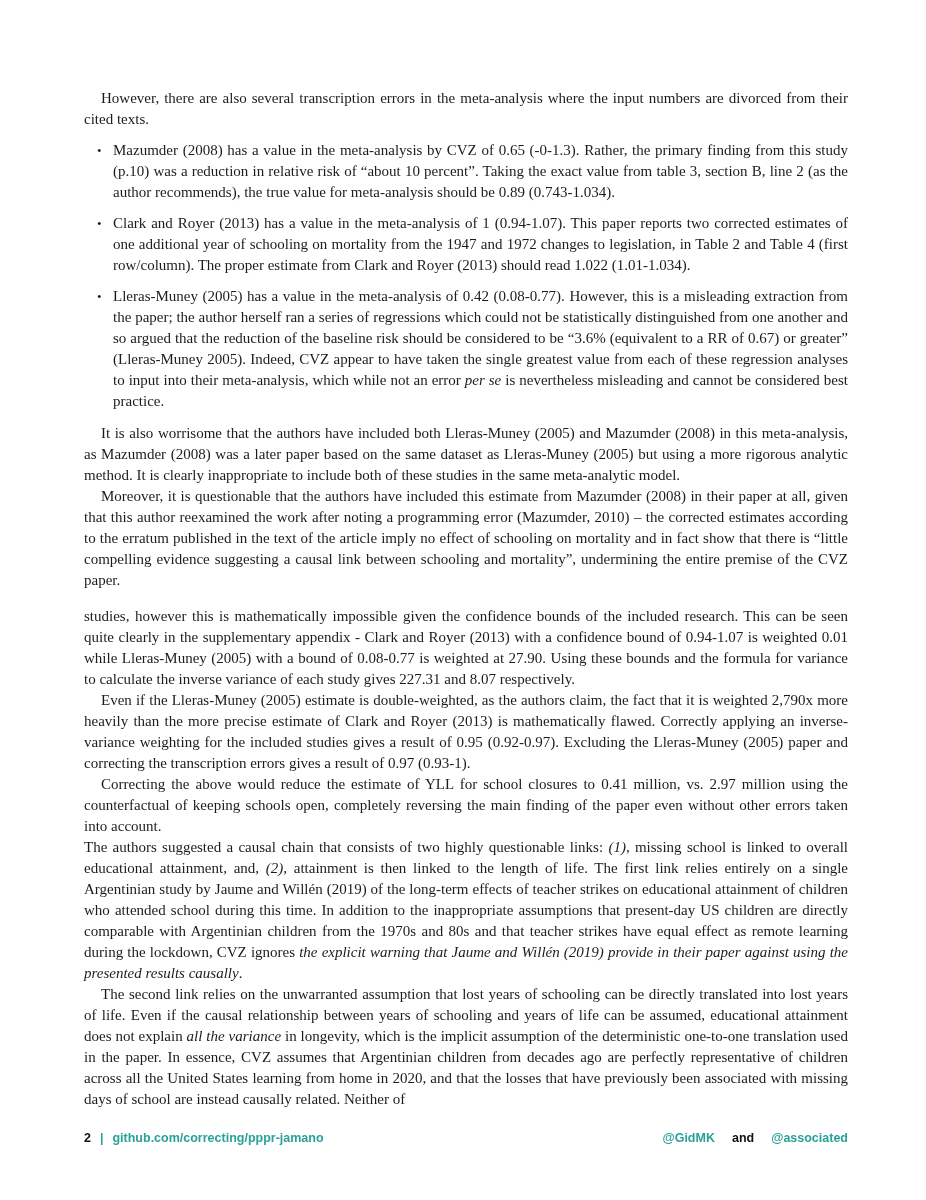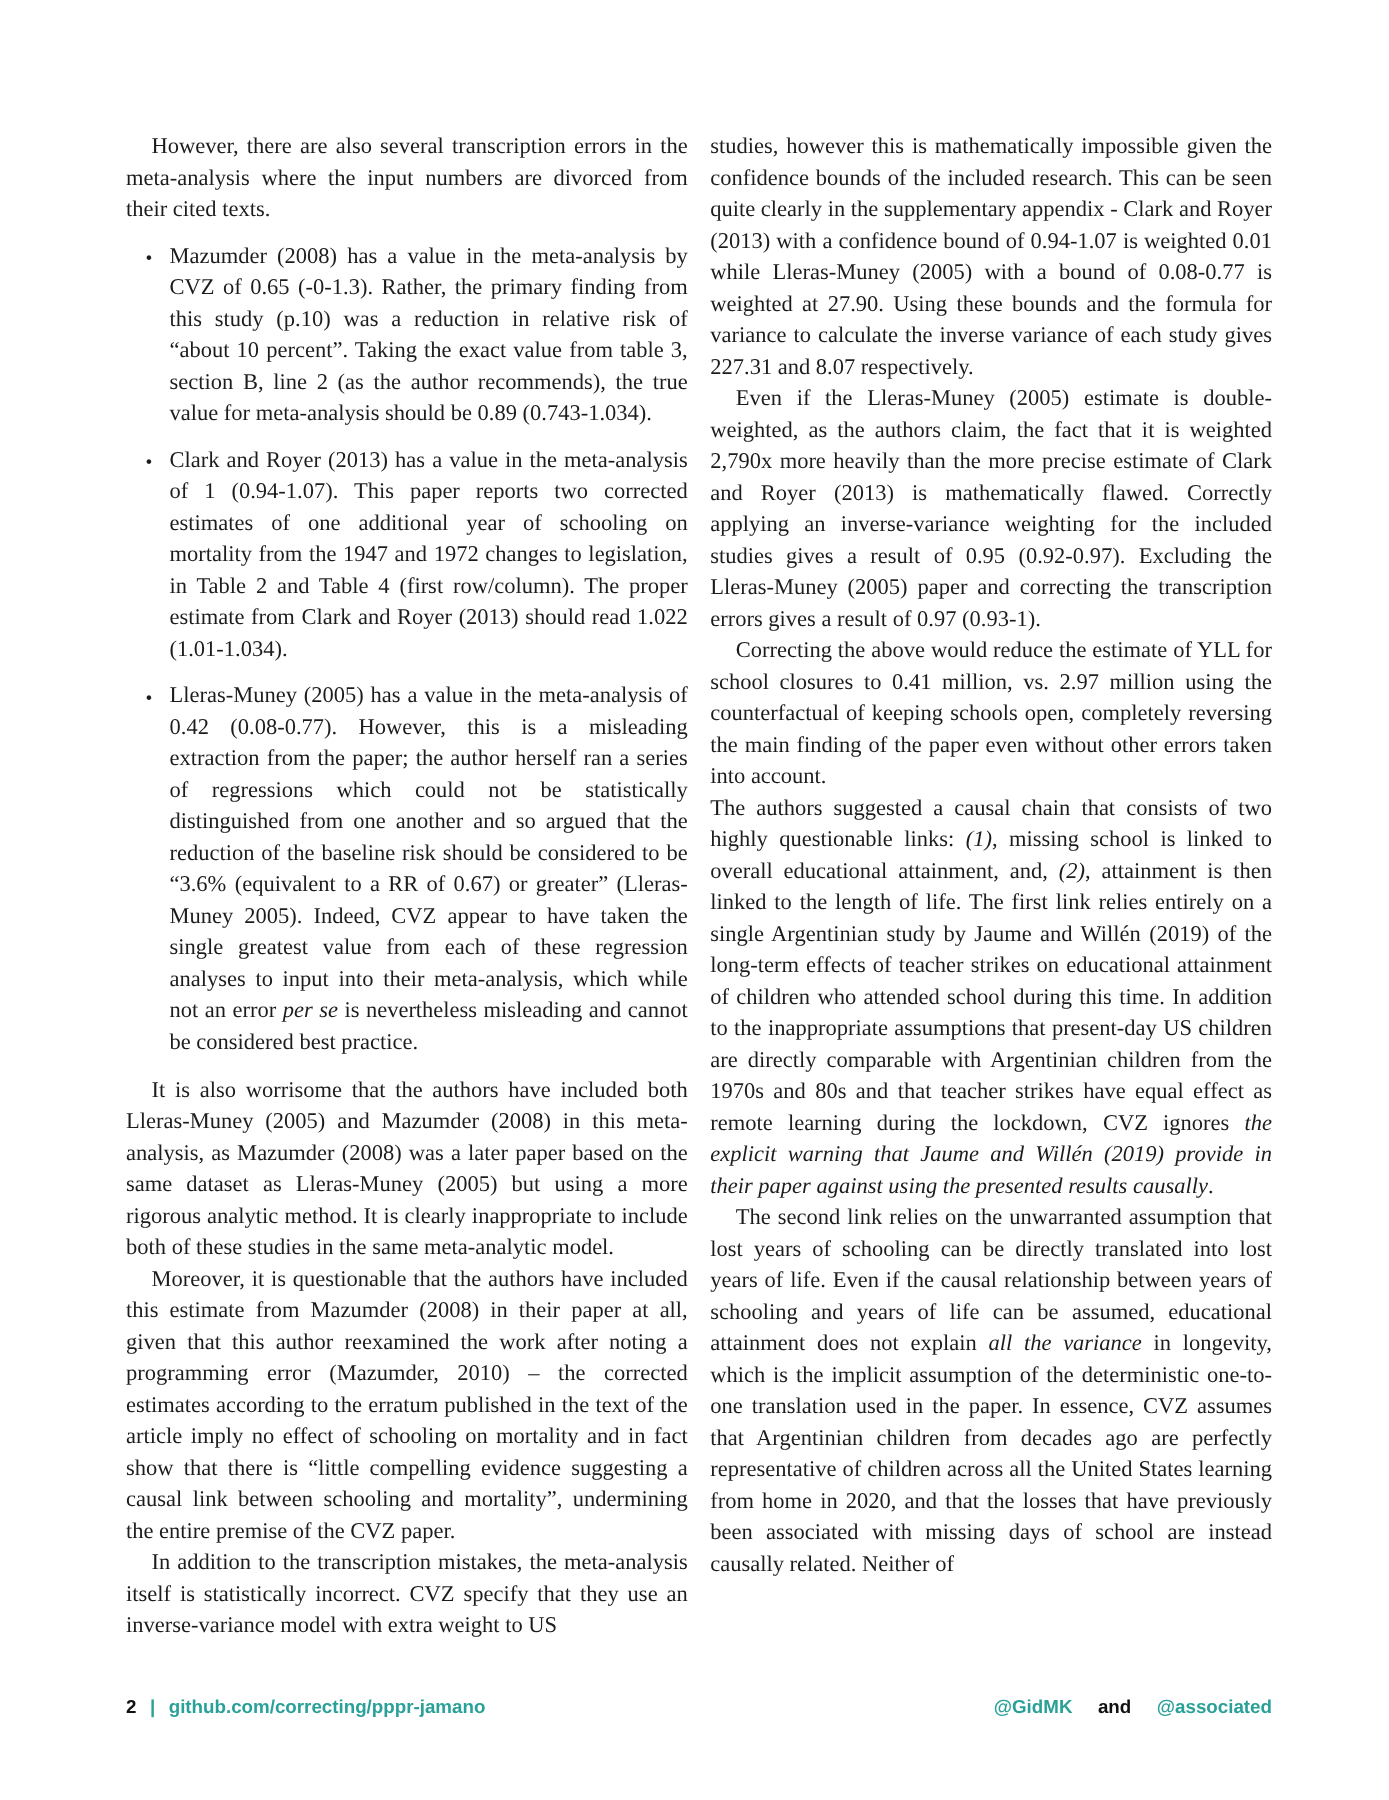--- a/index.html
+++ b/index.html
@@ -14,20 +14,21 @@
     color: var(--ink);
     font-family: "Liberation Serif", "DejaVu Serif", serif;
   }
   .columns {
     position: absolute;
     left: 84px;
     top: 88px;
     width: 764px;
     display: flex;
     gap: 15px;
+    flex-direction: column;
   }
   .col {
     flex: 1;
     min-width: 0;
     text-align: justify;
     font-size: 15px;
     line-height: 21px;
     hyphens: auto;
     -webkit-hyphens: auto;
   }
@@ -85,21 +86,20 @@
           <span class="bullet-text"><span>Clark and Royer (2013) has a value in the meta-analysis of 1 (0.94-1.07). This paper reports two corrected estimates of one additional year of schooling on mortality from the 1947 and 1972 changes to legislation, in Table 2 and Table 4 (first row/column). The proper estimate from Clark and Royer (2013) should read 1.022 (1.01-1.034).</span></span>
         </div>
         <div class="bullet">
           <span class="bullet-marker">•</span>
           <span class="bullet-text"><span>Lleras-Muney (2005) has a value in the meta-analysis of 0.42 (0.08-0.77). However, this is a misleading extraction from the paper; the author herself ran a series of regressions which could not be statistically distinguished from one another and so argued that the reduction of the baseline risk should be considered to be “3.6% (equivalent to a RR of 0.67) or greater” (Lleras-Muney 2005). Indeed, CVZ appear to have taken the single greatest value from each of these regression analyses to input into their meta-analysis, which while not an error </span><span class="it">per se</span><span> is nevertheless misleading and cannot be considered best practice.</span></span>
         </div>
       </div>
 
       <p class="para indent"><span>It is also worrisome that the authors have included both Lleras-Muney (2005) and Mazumder (2008) in this meta-analysis, as Mazumder (2008) was a later paper based on the same dataset as Lleras-Muney (2005) but using a more rigorous analytic method. It is clearly inappropriate to include both of these studies in the same meta-analytic model.</span></p>
       <p class="para indent"><span>Moreover, it is questionable that the authors have included this estimate from Mazumder (2008) in their paper at all, given that this author reexamined the work after noting a programming error (Mazumder, 2010) – the corrected estimates according to the erratum published in the text of the article imply no effect of schooling on mortality and in fact show that there is “little compelling evidence suggesting a causal link between schooling and mortality”, undermining the entire premise of the CVZ paper.</span></p>
-      <p class="para indent"><span>In addition to the transcription mistakes, the meta-analysis itself is statistically incorrect. CVZ specify that they use an inverse-variance model with extra weight to US</span></p>
     </div>
 
     <div class="col">
       <p class="para"><span>studies, however this is mathematically impossible given the confidence bounds of the included research. This can be seen quite clearly in the supplementary appendix - Clark and Royer (2013) with a confidence bound of 0.94-1.07 is weighted 0.01 while Lleras-Muney (2005) with a bound of 0.08-0.77 is weighted at 27.90. Using these bounds and the formula for variance to calculate the inverse variance of each study gives 227.31 and 8.07 respectively.</span></p>
       <p class="para indent"><span>Even if the Lleras-Muney (2005) estimate is double-weighted, as the authors claim, the fact that it is weighted 2,790x more heavily than the more precise estimate of Clark and Royer (2013) is mathematically flawed. Correctly applying an inverse-variance weighting for the included studies gives a result of 0.95 (0.92-0.97). Excluding the Lleras-Muney (2005) paper and correcting the transcription errors gives a result of 0.97 (0.93-1).</span></p>
       <p class="para indent"><span>Correcting the above would reduce the estimate of YLL for school closures to 0.41 million, vs. 2.97 million using the counterfactual of keeping schools open, completely reversing the main finding of the paper even without other errors taken into account.</span></p>
 
 
       <p class="para"><span>The authors suggested a causal chain that consists of two highly questionable links: </span><span class="it">(1)</span><span>, missing school is linked to overall educational attainment, and, </span><span class="it">(2)</span><span>, attainment is then linked to the length of life. The first link relies entirely on a single Argentinian study by Jaume and Willén (2019) of the long-term effects of teacher strikes on educational attainment of children who attended school during this time. In addition to the inappropriate assumptions that present-day US children are directly comparable with Argentinian children from the 1970s and 80s and that teacher strikes have equal effect as remote learning during the lockdown, CVZ ignores </span><span class="it">the explicit warning that Jaume and Willén (2019) provide in their paper against using the presented results causally</span><span>.</span></p>
       <p class="para indent"><span>The second link relies on the unwarranted assumption that lost years of schooling can be directly translated into lost years of life. Even if the causal relationship between years of schooling and years of life can be assumed, educational attainment does not explain </span><span class="it">all the variance</span><span> in longevity, which is the implicit assumption of the deterministic one-to-one translation used in the paper. In essence, CVZ assumes that Argentinian children from decades ago are perfectly representative of children across all the United States learning from home in 2020, and that the losses that have previously been associated with missing days of school are instead causally related. Neither of</span></p>

